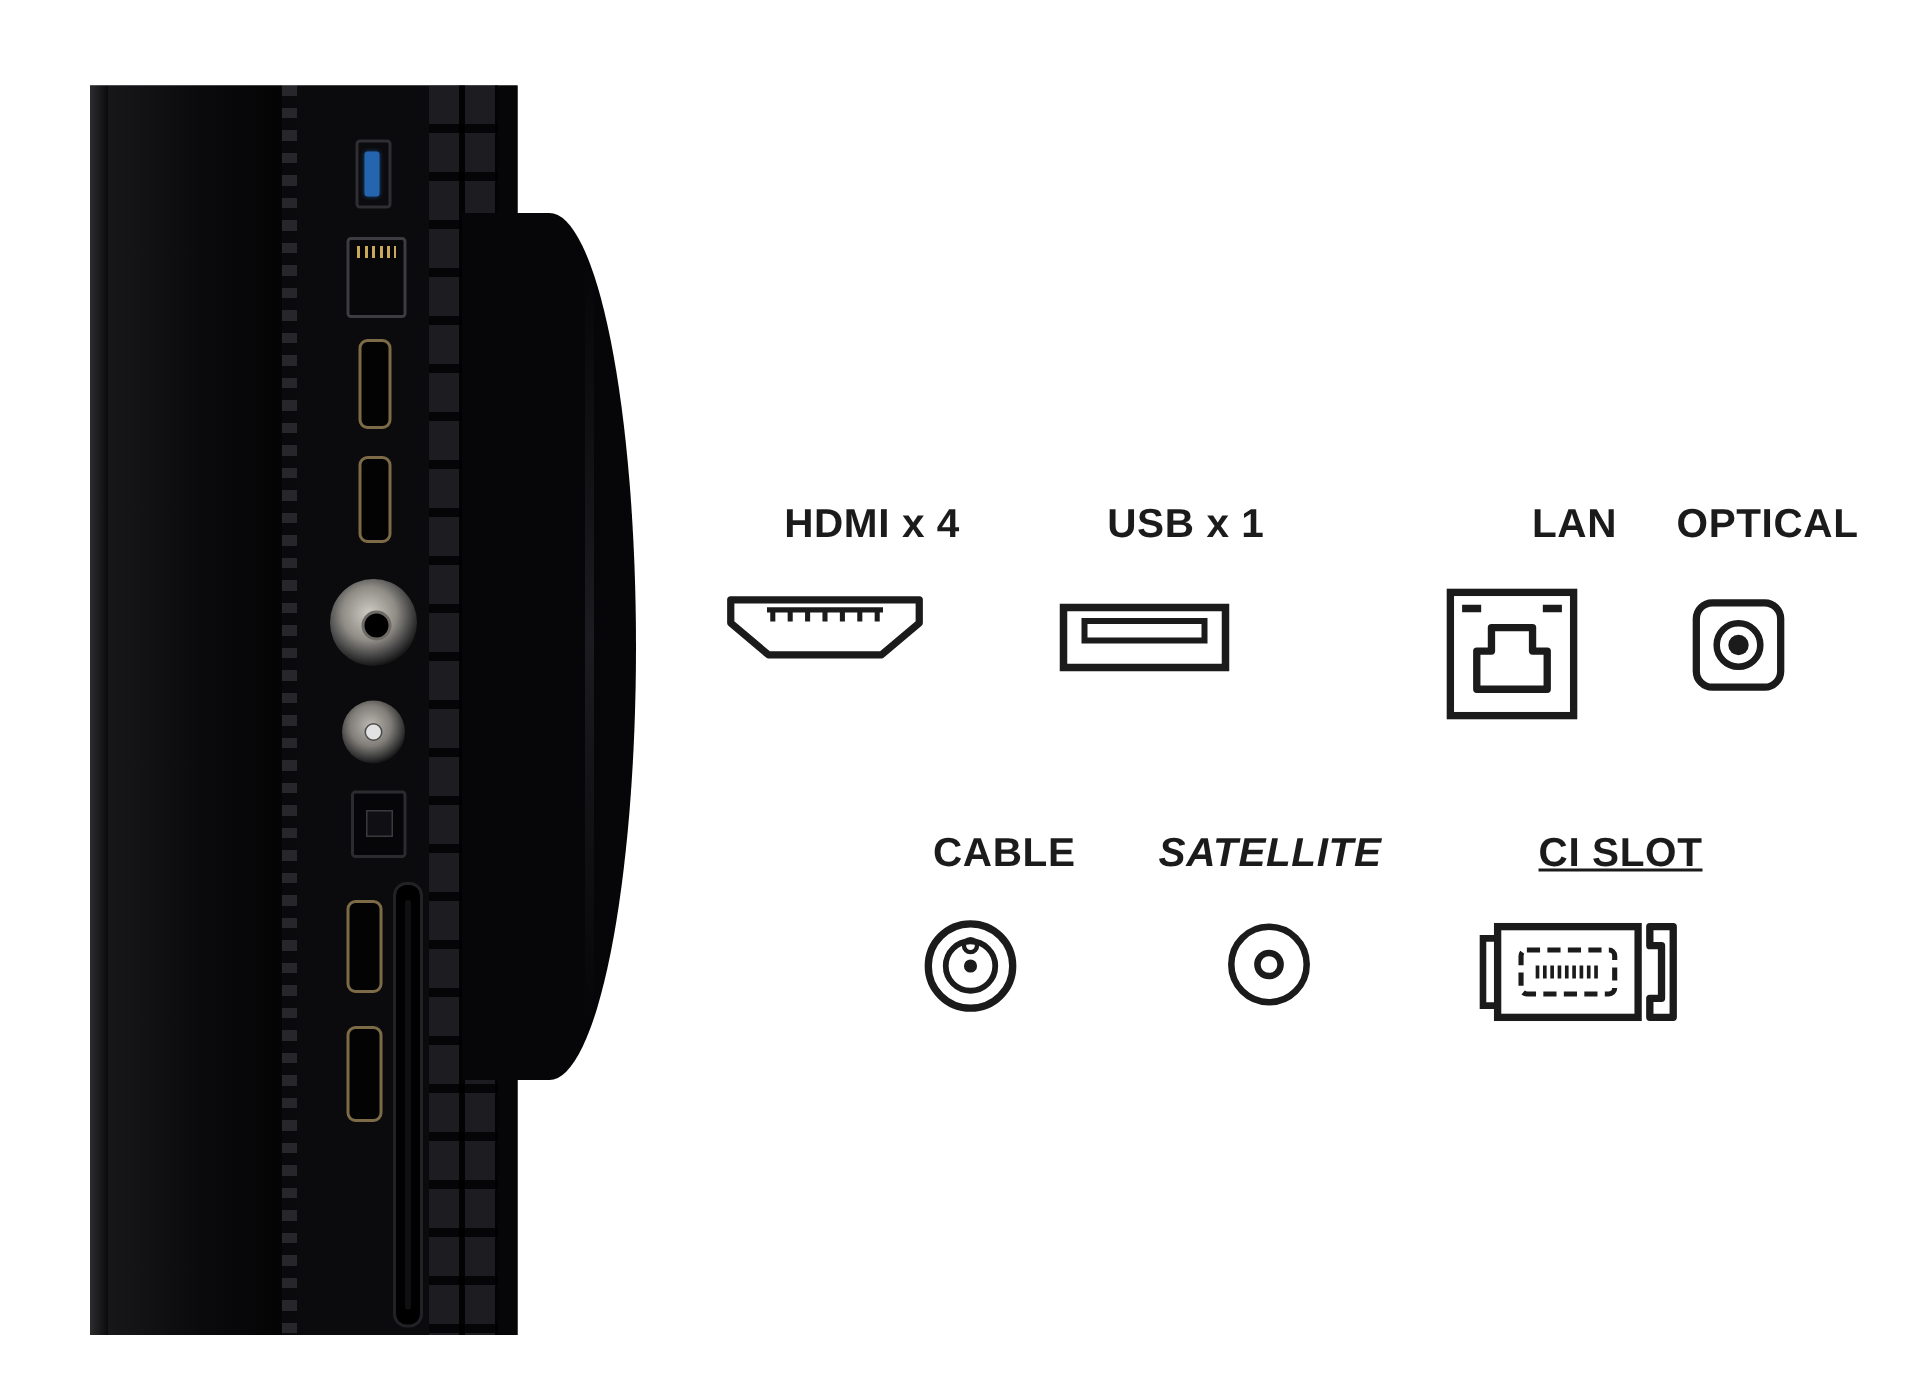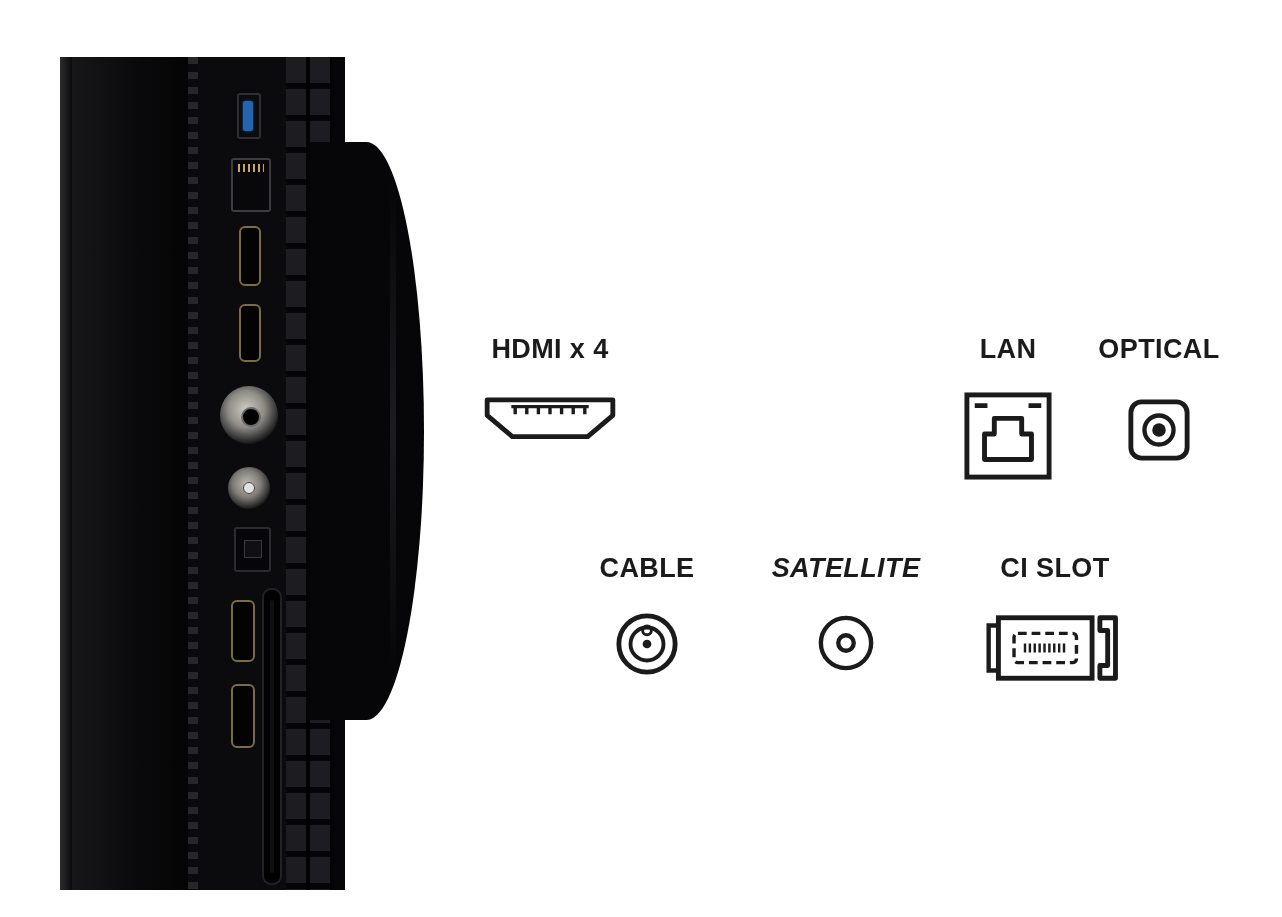--- a/index.html
+++ b/index.html
@@ -40,32 +40,32 @@
   .p-rf-hole{left:21px;top:21px;width:16px;height:16px;border-radius:50%;background:#000;border:2px solid #6d6a66;}
   .p-sat{left:168px;top:410px;width:42px;height:42px;border-radius:50%;
     background:radial-gradient(circle at 45% 40%, #bdbab4 0%, #807d78 40%, #3c3c3c 62%, #121214 75%);}
   .p-sat-pin{left:15px;top:15px;width:10px;height:10px;border-radius:50%;background:#e2e2e2;border:1px solid #4a4a4a;}
   .p-opt{left:174px;top:470px;width:37px;height:45px;background:#060608;border:2px solid #2c2c30;border-radius:3px;}
   .p-opt-in{left:8px;top:11px;width:16px;height:16px;background:#101014;border:1px solid #3a3a3e;}
   .p-ci{left:202px;top:531px;width:20px;height:297px;background:#000;border:2px solid #222226;border-radius:9px;}
   .p-ci-slit{left:6px;top:10px;width:4px;height:273px;background:#101013;border-radius:2px;}
 
   
-  .pg{position:absolute;text-align:center;color:#1b1b1b;}
+  .pg{position:absolute;text-align:right;color:#1b1b1b;}
   .pg .lbl{font-weight:700;font-size:27px;letter-spacing:.4px;white-space:nowrap;}
   .pg svg{display:block;margin:0 auto;}
   .ink{stroke:#1b1b1b;fill:none;}
 
   .pg-hdmi{left:460px;top:334px;width:180px;}      .pg-hdmi svg{margin-top:30px;}
   .pg-usb{left:683px;top:334px;width:160px;}       .pg-usb svg{margin-top:36px;}
   .pg-lan{left:938px;top:334px;width:140px;}       .pg-lan svg{margin-top:26px;}
   .pg-optical{left:1079px;top:334px;width:160px;}  .pg-optical svg{margin-top:33px;}
   .pg-cable{left:577px;top:553px;width:140px;}     .pg-cable svg{margin-top:27px;}
   .pg-satellite{left:771px;top:553px;width:150px;font-style:italic;} .pg-satellite svg{margin-top:30px;}
-  .pg-ci{left:975px;top:553px;width:160px;}        .pg-ci svg{margin-top:24px;}
+  .pg-ci{left:975px;top:553px;width:160px;text-decoration:underline;}        .pg-ci svg{margin-top:24px;}
 </style>
 </head>
 <body>
 
 <div class="stage">
 
   <div class="tv">
     <div class="tv-frame"></div>
     <div class="tv-screen-edge"></div>
     <div class="tv-dotline"></div>
@@ -101,20 +101,27 @@
 
   <div class="pg pg-hdmi">
     <div class="lbl">HDMI x 4</div>
     <svg width="140" height="58" viewBox="0 0 140 60">
       <path class="ink" stroke-width="5" stroke-linejoin="round" d="M5 5 H135 V21 L109 43 H31 L5 21 Z"></path>
       <path class="ink" stroke-width="3.5" d="M34 12 v8 M46 12 v8 M58 12 v8 M70 12 v8 M82 12 v8 M94 12 v8 M106 12 v8"></path>
       <path class="ink" stroke-width="3.5" d="M30 12 h80"></path>
     </svg>
   </div>
 
+  <div class="pg pg-usb">
+    <div class="lbl">USB x 1</div>
+    <svg width="116" height="48" viewBox="0 0 116 48">
+      <rect class="ink" stroke-width="5" x="4" y="4" width="108" height="40"></rect>
+      <rect class="ink" stroke-width="4" x="18" y="13" width="80" height="13"></rect>
+    </svg>
+  </div>
 
   <div class="pg pg-lan">
     <div class="lbl">LAN</div>
     <svg width="90" height="90" viewBox="0 0 92 92">
       <rect class="ink" stroke-width="5" x="4" y="4" width="84" height="84"></rect>
       <path class="ink" stroke-width="5" d="M12 15 h13 M67 15 h13"></path>
       <path class="ink" stroke-width="5" stroke-linejoin="round" d="M22 70 V44 H32 V28 H60 V44 H70 V70 Z"></path>
     </svg>
   </div>
 

